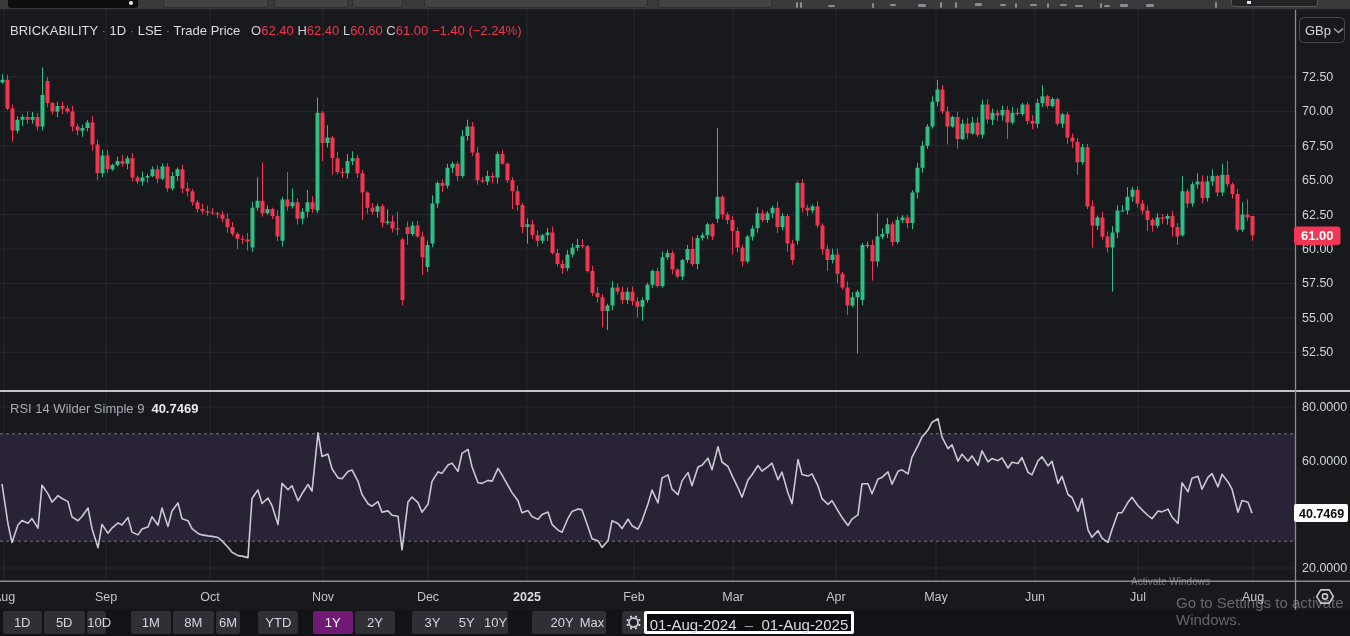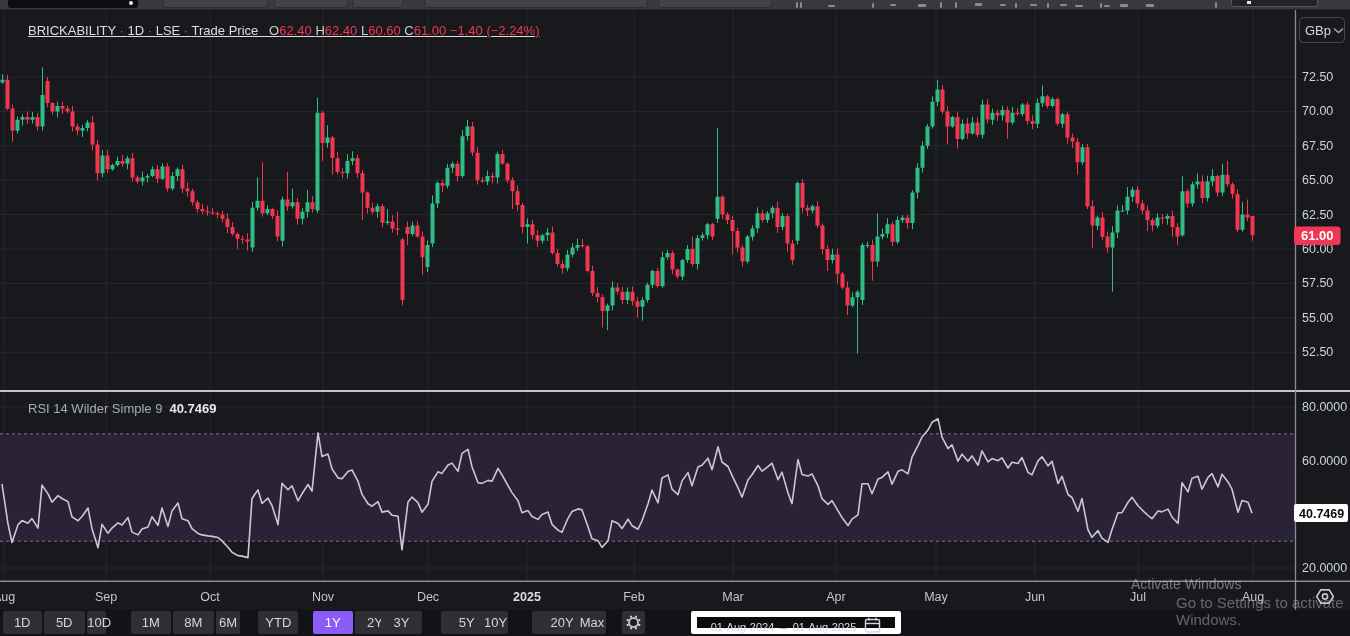--- a/index.html
+++ b/index.html
@@ -1,32 +1,32 @@
 <!DOCTYPE html>
 <html><head><meta charset="utf-8"><style>
 * { margin:0; padding:0; box-sizing:border-box; }
 body { width:1350px; height:636px; overflow:hidden; background:#101013;
        font-family:"Liberation Sans",sans-serif; }
 #wrap { position:relative; width:1350px; height:636px; background:#17191d; overflow:hidden; }
 #topbar { position:absolute; left:0; top:0; width:1350px; height:10px; background:#3a3a3d; border-bottom:1px solid #232325; z-index:3; }
-#legend { position:absolute; left:28px; top:23px; height:15px; font-size:13px; color:#dadde2;
-          letter-spacing:0; white-space:nowrap; z-index:2;text-decoration:underline; }
+#legend { position:absolute; left:10px; top:23px; height:15px; font-size:13px; color:#dadde2;
+          letter-spacing:0; white-space:nowrap; z-index:2; }
 #legend .dim { color:#787b86; }
 #legend .red { color:#f23650; }
 #legend .lt { color:#cccfd6; }
-#rsilegend { position:absolute; left:28px; top:401px; font-size:13px; color:#a6abb5; white-space:nowrap; z-index:2; }
+#rsilegend { position:absolute; left:10px; top:401px; font-size:13px; color:#a6abb5; white-space:nowrap; z-index:2; }
 #rsilegend b { color:#e8eaef; font-weight:bold; margin-left:7px; }
 #botbar { position:absolute; left:0; top:610px; width:1350px; height:26px; background:#121317; z-index:3; }
 .tb { position:absolute; top:0.5px; height:23px; background:#2e3036; color:#d2d5db;
       font-size:13px; text-align:center; line-height:23px; border-radius:2px; }
-.tb.sel { background:#8b5cf6; color:#fff; }
-#datebox { position:absolute; left:691px; top:0.5px; width:210px; height:23px; background:#0d0d10;
-           border:6px solid #ffffff; border-radius:2px; color:#d8dbe1; font-size:11px;
+.tb.sel { background:#701a75; color:#fff; }
+#datebox { position:absolute; left:644px; top:0.5px; width:210px; height:23px; background:#0d0d10;
+           border:3px solid #ffffff; border-radius:2px; color:#d8dbe1; font-size:15px;
            text-align:center; line-height:21px; }
-#wm1 { position:absolute; left:1131px; top:576px; font-size:14px; color:rgba(210,212,218,0.5); z-index:4; }
+#wm1 { position:absolute; left:1131px; top:576px; font-size:10px; color:rgba(210,212,218,0.5); z-index:4; }
 #wm2 { position:absolute; left:1128px; top:594px; font-size:15px; color:rgba(210,212,218,0.42); z-index:4;margin-left:48px; }
 </style></head>
 <body>
 <div id="wrap">
 <svg width="1350" height="636" style="position:absolute;left:0;top:0" shape-rendering="crispEdges" text-rendering="optimizeLegibility">
       <defs>
         <clipPath id="pp">
           <rect x="0" y="10" width="1295" height="381"></rect>
         </clipPath>
         <clipPath id="rp">
@@ -149,21 +149,21 @@
 <div id="botbar">
       <div class="tb" style="left:2.7px;width:39px">1D</div>
       <div class="tb" style="left:43.7px;width:41px">5D</div>
       <div class="tb" style="left:87.3px;width:19px">10D</div>
       <div class="tb" style="left:130.7px;width:40px">1M</div>
       <div class="tb" style="left:172.7px;width:41px">8M</div>
       <div class="tb" style="left:216px;width:24px">6M</div>
       <div class="tb" style="left:258.3px;width:40px">YTD</div>
       <div class="tb sel" style="left:312.7px;width:40px">1Y</div>
       <div class="tb" style="left:355px;width:40px">2Y</div>
-      <div class="tb" style="left:381px;width:41px">3Y</div>
+      <div class="tb" style="left:412px;width:41px">3Y</div>
       <div class="tb" style="left:440.7px;width:52px">5Y</div>
       <div class="tb" style="left:483px;width:25px">10Y</div>
       <div class="tb" style="left:532px;width:60px">20Y</div>
       <div class="tb" style="left:578px;width:28px">Max</div>
       <div class="tb" style="left:622px;width:23px"><svg width="17" height="17" viewBox="0 0 24 24" style="margin-top:3px">
           <circle cx="12" cy="12" r="6.4" fill="none" stroke="#d5d8de" stroke-width="2.2"></circle>
           <circle cx="12" cy="12" r="2.4" fill="none" stroke="#121317" stroke-width="1.8"></circle>
           <path d="M19.0 14.9L21.4 15.9M14.9 19.0L15.9 21.4M9.1 19.0L8.1 21.4M5.0 14.9L2.6 15.9M5.0 9.1L2.6 8.1M9.1 5.0L8.1 2.6M14.9 5.0L15.9 2.6M19.0 9.1L21.4 8.1" stroke="#d5d8de" stroke-width="2.8" fill="none"></path>
         </svg></div>
       <div id="datebox">01-Aug-2024&nbsp; <span style="color:#9b9ea6">–</span> &nbsp;01-Aug-2025<svg width="17" height="17" viewBox="0 0 17 17" style="margin-left:8px;vertical-align:-3px">

